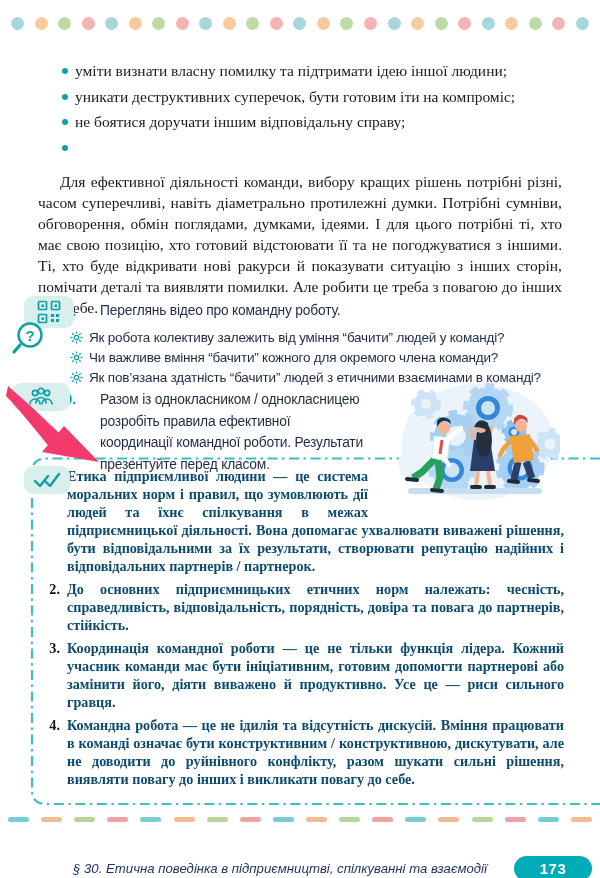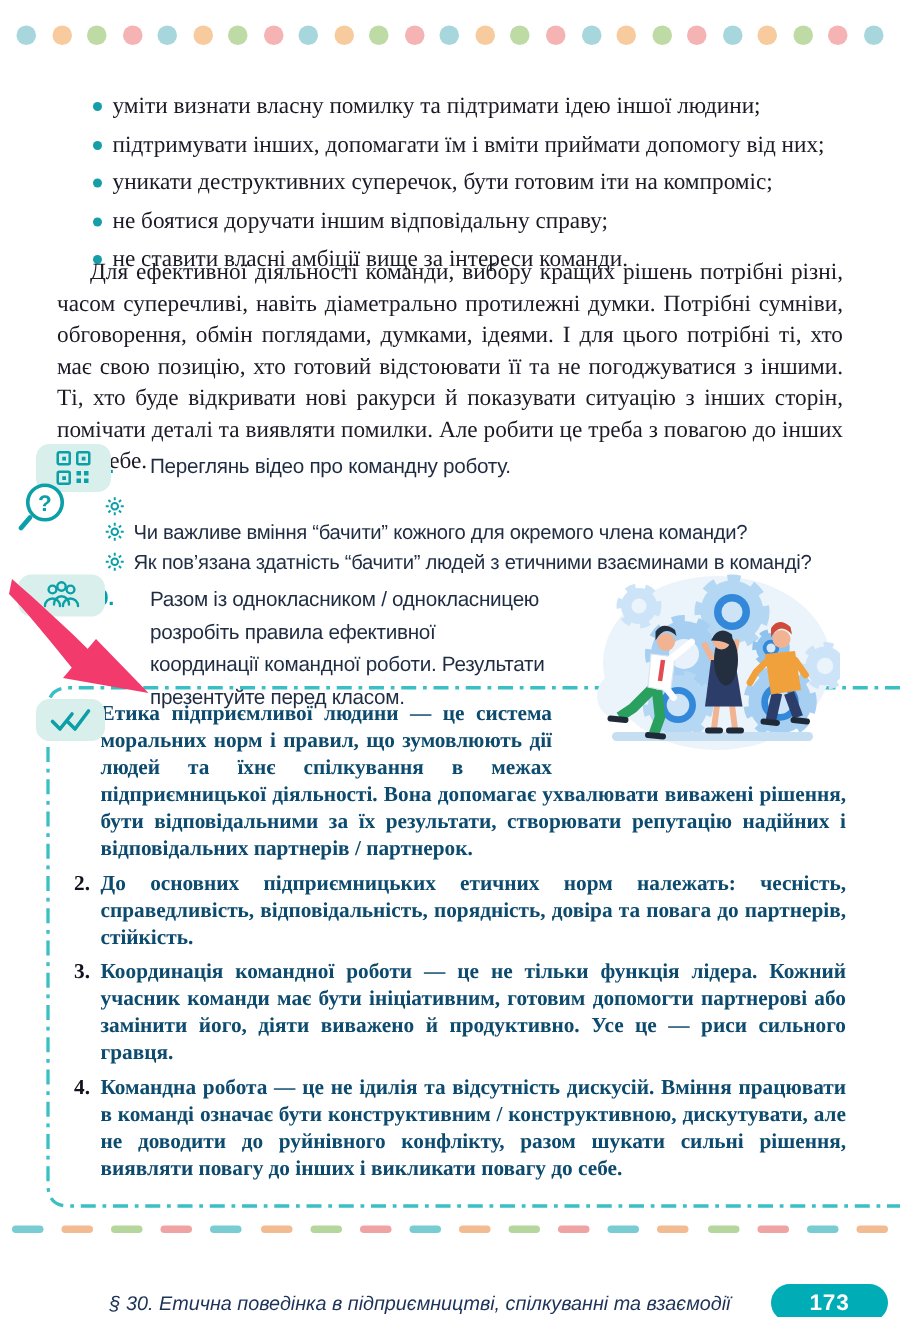--- a/index.html
+++ b/index.html
@@ -88,24 +88,23 @@
       <i style="background: rgb(245, 179, 179);"></i>
       <i style="background: rgb(167, 215, 221);"></i>
       <i style="background: rgb(247, 203, 158);"></i>
       <i style="background: rgb(190, 218, 165);"></i>
       <i style="background: rgb(245, 179, 179);"></i>
       <i style="background: rgb(167, 215, 221);"></i>
     </div>
 
   <ul class="intro">
     <li><span class="dot"></span><span>уміти визнати власну помилку та підтримати ідею іншої людини;</span></li>
-    <li><span class="dot"></span><span>підтримувати інших, допомагати їм і вміти приймати допомогу від них;</span></li>
     <li><span class="dot"></span><span>уникати деструктивних суперечок, бути готовим іти на компроміс;</span></li>
     <li><span class="dot"></span><span>не боятися доручати іншим відповідальну справу;</span></li>
-    <li><span class="dot"></span><span>не ставити власні амбіції вище за інтереси команди.</span></li>
+    <li><span class="dot"></span></li>
   </ul>
 
   <p class="paragraph">Для ефективної діяльності команди, вибору кращих рішень потрібні різні, часом суперечливі, навіть діаметрально протилежні думки. Потрібні сумніви, обговорення, обмін поглядами, думками, ідеями. І для цього потрібні ті, хто має свою позицію, хто готовий відстоювати її та не погоджуватися з іншими. Ті, хто буде відкривати нові ракурси й показувати ситуацію з інших сторін, помічати деталі та виявляти помилки. Але робити це треба з повагою до інших і до себе.</p>
 
   <div class="tab tab-qr">
     <svg width="24" height="24" viewBox="0 0 24 24">
       <g fill="none" stroke="#0b9fa8" stroke-width="1.7">
         <rect x="1.5" y="1.5" width="8" height="8" rx="1"></rect>
         <rect x="14.5" y="1.5" width="8" height="8" rx="1"></rect>
         <rect x="1.5" y="14.5" width="8" height="8" rx="1"></rect>
@@ -170,20 +169,21 @@
               <line x1="6.5" y1="0.5" x2="6.5" y2="2.5"></line>
               <line x1="6.5" y1="10.5" x2="6.5" y2="12.5"></line>
               <line x1="0.5" y1="6.5" x2="2.5" y2="6.5"></line>
               <line x1="10.5" y1="6.5" x2="12.5" y2="6.5"></line>
               <line x1="2.3" y1="2.3" x2="3.7" y2="3.7"></line>
               <line x1="9.3" y1="9.3" x2="10.7" y2="10.7"></line>
               <line x1="2.3" y1="10.7" x2="3.7" y2="9.3"></line>
               <line x1="9.3" y1="3.7" x2="10.7" y2="2.3"></line>
             </g>
           </svg>
+        <span>Як робота колективу залежить від уміння “бачити” людей у команді?</span>
       </div>
       <div class="q-row">
         <svg class="sun" width="13" height="13" viewBox="0 0 13 13">
             <g stroke="#0b9fa8" stroke-width="1.3" fill="none">
               <circle cx="6.5" cy="6.5" r="2.2"></circle>
               <line x1="6.5" y1="0.5" x2="6.5" y2="2.5"></line>
               <line x1="6.5" y1="10.5" x2="6.5" y2="12.5"></line>
               <line x1="0.5" y1="6.5" x2="2.5" y2="6.5"></line>
               <line x1="10.5" y1="6.5" x2="12.5" y2="6.5"></line>
               <line x1="2.3" y1="2.3" x2="3.7" y2="3.7"></line>

